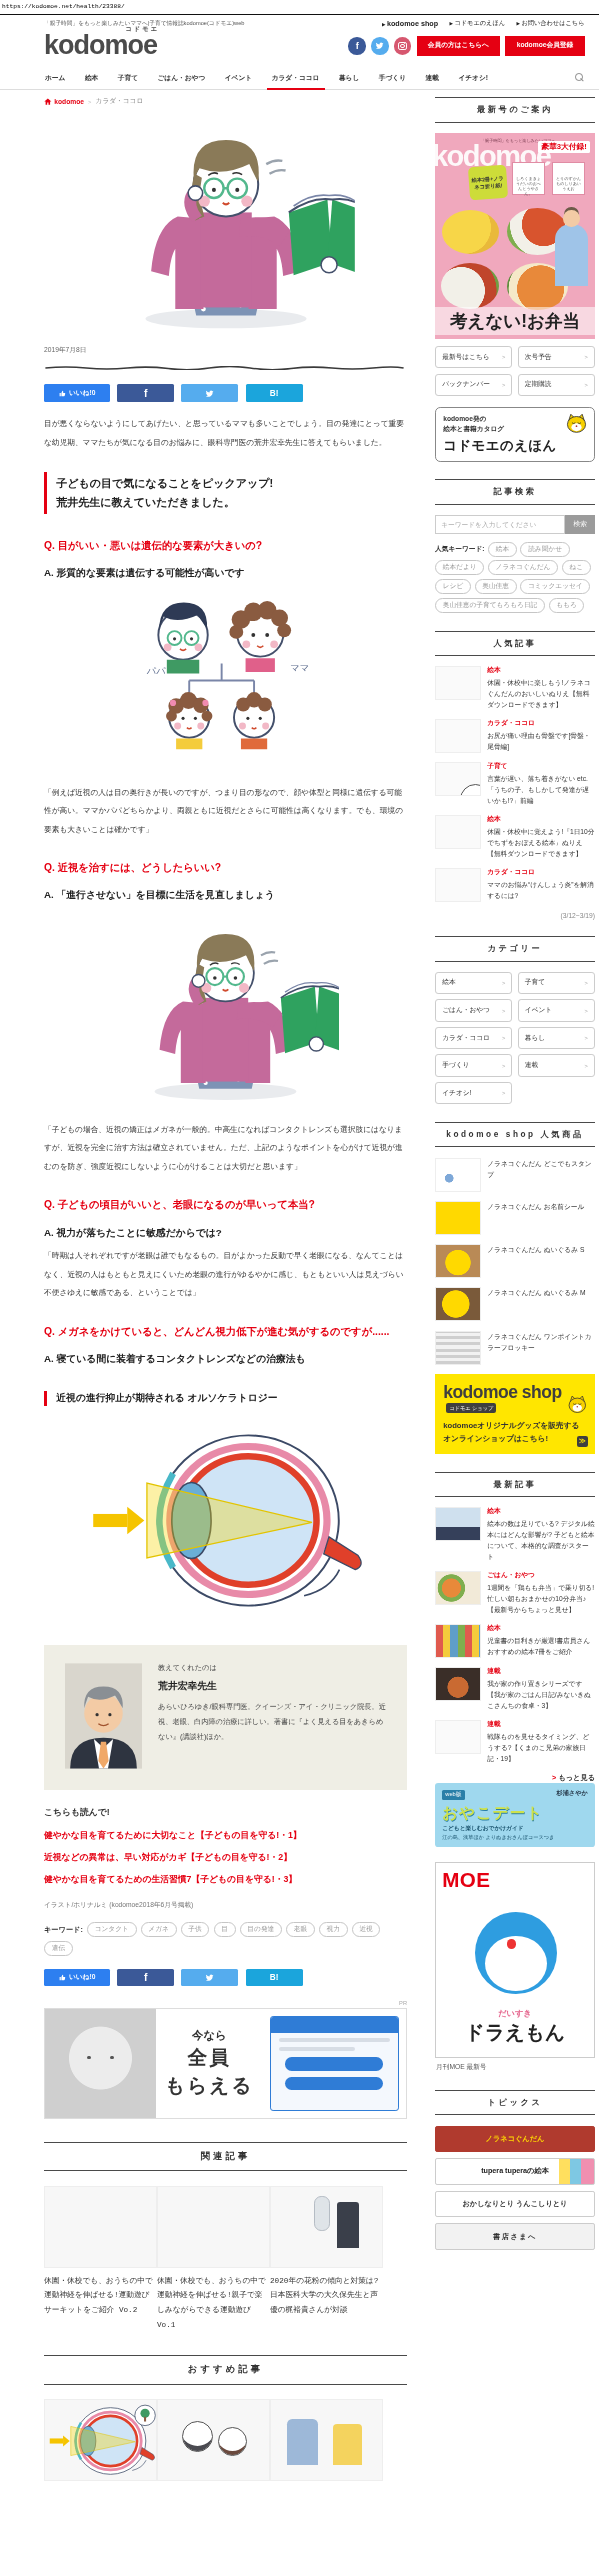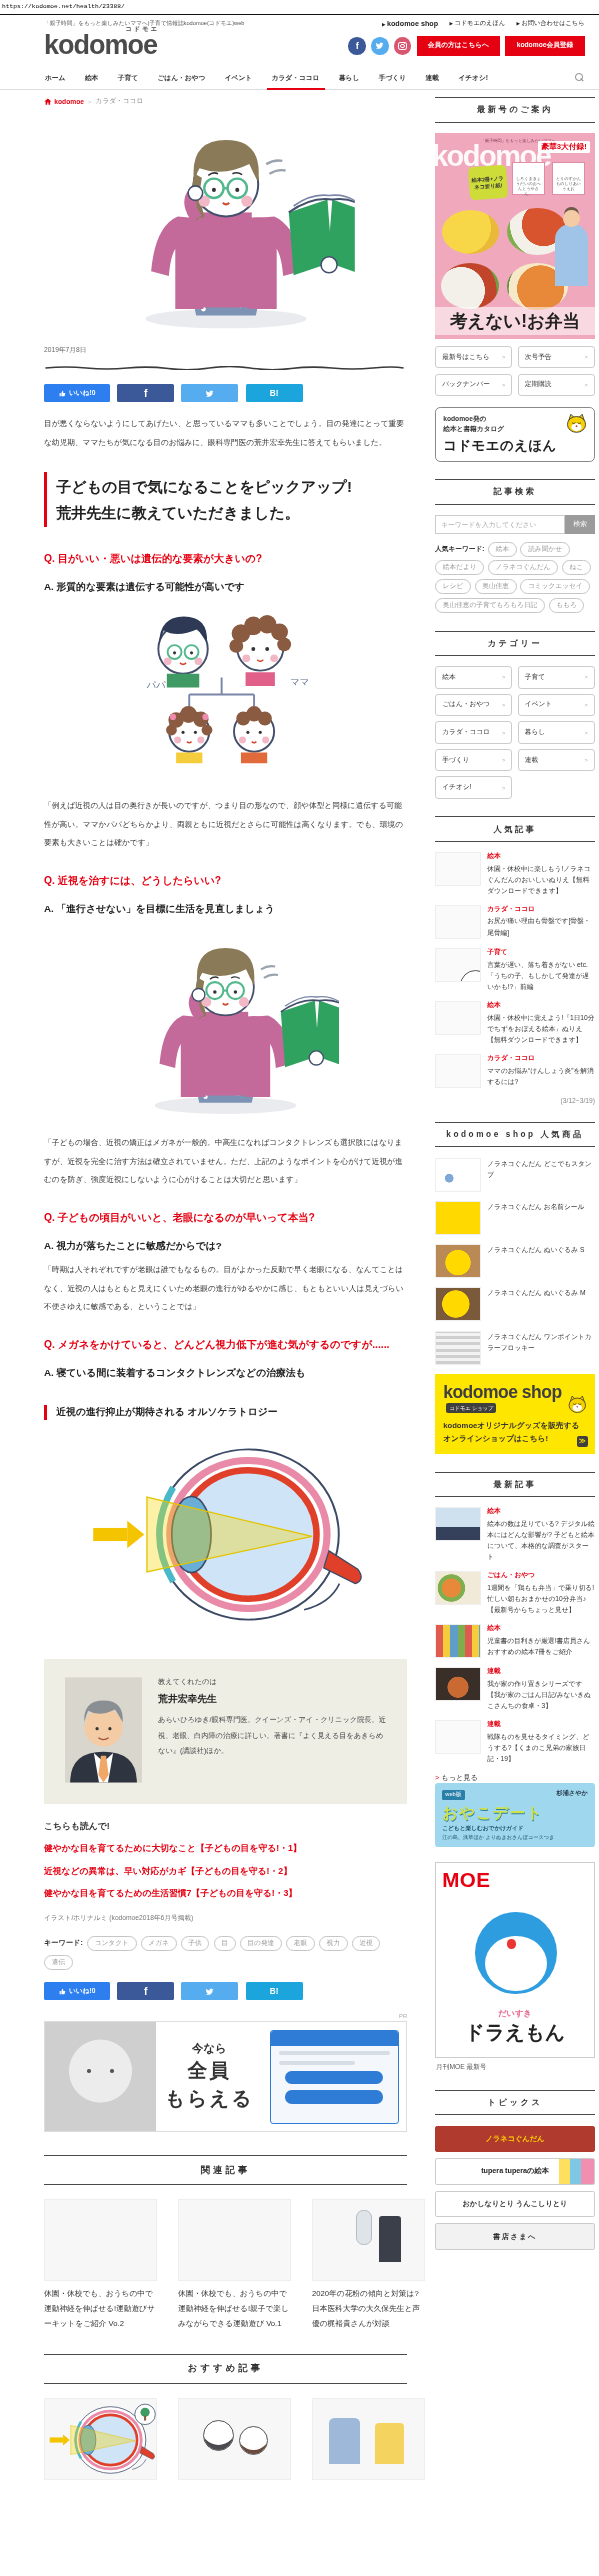--- a/index.html
+++ b/index.html
@@ -50,21 +50,21 @@
   .date { font-size:6.7px; color:#666; margin-bottom:3.1px; }
   h1.title { font-size:15px; line-height:1.45; color:#222; letter-spacing:0.3px; }
   .rough-divider { margin:8.2px 0 10.3px; }
   .share-row { display:flex; gap:7.2px; margin:2.1px 0 13.4px; }
   .share-btn { height:17.5px; display:flex; align-items:center; justify-content:center; color:#fff; font-weight:bold; font-size:7.2px; cursor:pointer; border-radius:1.5px; }
   .btn-like { background:#2d7ff0; width:66px; gap:3.1px; font-size:6.7px; }
   .btn-fb { background:#3b5998; width:57px; font-size:10.3px; }
   .btn-tw { background:#55acee; width:57px; }
   .btn-ht { background:#1ba5dc; width:57px; font-size:8.2px; }
   .para { font-size:7.7px; line-height:2.4; color:#333; margin:5.2px 0 19.6px; }
-  .lead-heading { border-left:3.1px solid #e50012; padding:2.1px 0 2.1px 9.3px; font-size:15px; font-weight:bold; line-height:1.7; margin:15.5px 0 24px; color:#222; }
+  .lead-heading { border-left:3.1px solid #e50012; padding:2.1px 0 2.1px 9.3px; font-size:11px; font-weight:bold; line-height:1.7; margin:15.5px 0 24px; color:#222; }
   .qa-q { color:#e50012; font-size:10.3px; font-weight:bold; margin:20.6px 0 11.3px; line-height:1.6; }
   .qa-a { color:#222; font-size:9.8px; font-weight:bold; margin:0 0 7.2px; line-height:1.6; }
   .illo-wrap { text-align:center; margin:9.3px 0 13.4px; }
   .sec-heading { border-left:3.1px solid #e50012; padding:1px 0 1px 9.3px; font-size:9.8px; font-weight:bold; margin:24px 0 13.4px; color:#222; }
 
   .doctor-box { background:#efeee5; padding:18.5px 20.6px; display:flex; gap:16.5px; margin:20.6px 0 17.5px; }
   .doctor-photo { flex:0 0 77px; }
   .doctor-lead { font-size:7.2px; color:#444; margin-bottom:6.2px; }
   .doctor-name { font-size:9.8px; font-weight:bold; color:#222; margin-bottom:6.2px; }
   .doctor-bio { font-size:7.2px; line-height:2.1; color:#444; }
@@ -83,21 +83,21 @@
   .ad-img:before { left:42px; } .ad-img:after { left:65px; }
   .ad-copy { flex:1; display:flex; flex-direction:column; justify-content:center; align-items:center; background:#fff; gap:1px; }
   .ad-copy .l1 { font-size:11.3px; font-weight:bold; }
   .ad-copy .l2 { font-size:19.6px; font-weight:bold; letter-spacing:2.1px; }
   .ad-ui { flex:0 0 129px; margin:7.2px 7.2px; border:1.5px solid #2f7cd6; border-radius:3.1px; background:#f4f8fd; position:relative; overflow:hidden; }
   .ad-ui .bar { height:15.5px; background:#2f7cd6; }
   .ad-ui .line { height:4.1px; background:#d7dde5; border-radius:2.1px; margin:5.2px 8.2px 0; }
   .ad-ui .btn { height:13.4px; background:#2f7cd6; border-radius:6.7px; margin:6.2px 14.4px 0; }
 
   .sect-head { text-align:center; font-size:9.3px; font-weight:bold; letter-spacing:3.1px; color:#333; padding:7.2px 0; border-top:1px solid #4a4a4a; border-bottom:1px solid #4a4a4a; margin:23px 0 14.4px; }
-  .card-grid { display:flex; gap:21px; margin-bottom:4.1px; }
+  .card-grid { display:flex; gap:0; margin-bottom:4.1px;font-family:Liberation Mono, monospace; }
   .card { width:113px; cursor:pointer; }
   .card .thumb { width:113px; height:82px; margin-bottom:6.2px; background:#f7f7f7; border:0.5px solid #eee; position:relative; overflow:hidden; }
   .card .ttl { font-size:7.7px; line-height:1.9; color:#333; }
 
   
   .th-sketch { background:repeating-linear-gradient(45deg,#fff 0 7.2px,#f0f0f0 7.2px 8.2px); }
   .th-photo1 { background:linear-gradient(180deg,#e9e6df 60%,#cfc9bd 60%); }
   .th-photo1:before { content:""; position:absolute; left:43px; top:9.3px; width:14.4px; height:33px; border-radius:7.2px; background:#dfe4e8; border:1px solid #b5bcc4; }
   .th-photo1:after { content:""; position:absolute; left:66px; top:15.5px; width:21.6px; height:46px; background:#3a3f4a; border-radius:3.1px 3.1px 0 0; }
   .th-kids:before { content:""; position:absolute; left:24px; top:20.6px; width:29px; height:29px; border-radius:50%; background:#fff; box-shadow:0 -8.2px 0 -3.1px #4a4a50 inset; border:1px solid #555; }
@@ -141,21 +141,21 @@
   .art-item { display:flex; gap:6.2px; margin-bottom:9.3px; cursor:pointer; }
   .art-thumb { flex:0 0 46px; height:34px; border:0.5px solid #eee; position:relative; overflow:hidden; background:#fafafa; }
   .art-cat { color:#e50012; font-size:6.7px; font-weight:bold; margin-bottom:1.5px; }
   .art-ttl { font-size:6.7px; line-height:1.65; color:#333; }
   .period { text-align:right; color:#888; font-size:6.7px; margin-top:1px; }
   .shop-banner { background:#ffe600; padding:8.2px 8.2px 9.3px; margin-top:4.1px; cursor:pointer; position:relative; }
   .shop-banner .sb-logo { font-size:17.5px; font-weight:bold; color:#3f3f3f; letter-spacing:-0.5px; }
   .shop-banner .sb-tag { display:inline-block; background:#3f3f3f; color:#fff; font-size:5.2px; padding:1.5px 3.1px; border-radius:2.1px; margin-left:3.1px; vertical-align:middle; }
   .shop-banner .sb-txt { font-size:7.7px; font-weight:bold; color:#333; line-height:1.7; margin-top:5.2px; }
   .shop-banner .arrow { position:absolute; right:7.2px; bottom:7.2px; width:11.3px; height:11.3px; background:#3f3f3f; border-radius:2.1px; color:#ffe600; display:flex; align-items:center; justify-content:center; font-size:6.7px; font-weight:bold; }
-  .more-link { font-size:7.2px; font-weight:normal; color:#333; cursor:pointer; margin-top:6px; }
+  .more-link { text-align:right; font-size:7.2px; font-weight:bold; color:#333; cursor:pointer; margin-top:6px; }
   .more-link .gt { color:#e50012; margin-right:2.1px; }
   .oyako { background:#9fd8ee; border-radius:3.1px; padding:6.2px 7.2px; margin-top:0; cursor:pointer; position:relative; overflow:hidden; }
   .oyako .o-web { background:#2a7fa8; color:#fff; display:inline-block; font-size:5.7px; padding:1px 3.1px; border-radius:1.5px; }
   .oyako .o-auth { float:right; font-size:6.2px; color:#234; font-weight:bold; }
   .oyako .o-title { font-size:15.5px; font-weight:bold; color:#cfe24a; text-shadow:0.5px 0.5px 0 #2a7fa8; letter-spacing:1px; margin:2.1px 0 1px; }
   .oyako .o-sub { color:#17506b; font-size:5.7px; font-weight:bold; }
   .oyako .o-note { color:#17506b; font-size:5.2px; margin-top:1px; }
   .moe-cover { border:0.5px solid #ccc; background:#fff; height:196px; position:relative; margin-top:15.5px; cursor:pointer; overflow:hidden; }
   .moe-cover .m-logo { position:absolute; top:5.2px; left:6.2px; color:#e50012; font-size:20.6px; font-weight:bold; letter-spacing:0.5px; }
   .moe-cover .m-face { position:absolute; top:49px; left:39px; width:82px; height:82px; border-radius:50%; background:#2e9de0; }
@@ -619,20 +619,60 @@
         <span class="pill">ねこ</span>
         <span class="pill">レシピ</span>
         <span class="pill">奥山佳恵</span>
         <span class="pill">コミックエッセイ</span>
         <span class="pill">奥山佳恵の子育てもろもろ日記</span>
         <span class="pill">ももろ</span>
       </div>
     </div>
 
     <div class="sb-block">
+      <div class="sb-heading">人気記事</div>
+      <div class="art-item">
+        <div class="art-thumb th-sketch"></div>
+        <div>
+            <div class="art-cat">絵本</div>
+            <div class="art-ttl">休園・休校中に楽しもう!ノラネコぐんだんのおいしいぬりえ【無料ダウンロードできます】</div>
+          </div>
+      </div>
+      <div class="art-item">
+        <div class="art-thumb th-sketch"></div>
+        <div>
+            <div class="art-cat">カラダ・ココロ</div>
+            <div class="art-ttl">お尻が痛い理由も骨盤です[骨盤・尾骨編]</div>
+          </div>
+      </div>
+      <div class="art-item">
+        <div class="art-thumb th-kids"></div>
+        <div>
+            <div class="art-cat">子育て</div>
+            <div class="art-ttl">言葉が遅い、落ち着きがない etc.「うちの子、もしかして発達が遅いかも!?」前編</div>
+          </div>
+      </div>
+      <div class="art-item">
+        <div class="art-thumb th-sketch"></div>
+        <div>
+            <div class="art-cat">絵本</div>
+            <div class="art-ttl">休園・休校中に覚えよう!『1日10分でちずをおぼえる絵本』ぬりえ【無料ダウンロードできます】</div>
+          </div>
+      </div>
+      <div class="art-item">
+        <div class="art-thumb th-sketch"></div>
+        <div>
+            <div class="art-cat">カラダ・ココロ</div>
+            <div class="art-ttl">ママのお悩み“けんしょう炎”を解消するには?</div>
+          </div>
+      </div>
+      <div class="period">(3/12~3/19)</div>
+    </div>
+
+    <div class="sb-block">
       <div class="sb-heading">カテゴリー</div>
       <div class="cat-grid">
         <div class="sb-btn">
             <span>絵本</span>
             <span class="gt">&gt;</span>
           </div>
         <div class="sb-btn">
             <span>子育て</span>
             <span class="gt">&gt;</span>
           </div>
@@ -658,60 +698,20 @@
           </div>
         <div class="sb-btn">
             <span>連載</span>
             <span class="gt">&gt;</span>
           </div>
         <div class="sb-btn">
             <span>イチオシ!</span>
             <span class="gt">&gt;</span>
           </div>
       </div>
-    </div>
-
-    <div class="sb-block">
-      <div class="sb-heading">人気記事</div>
-      <div class="art-item">
-        <div class="art-thumb th-sketch"></div>
-        <div>
-            <div class="art-cat">絵本</div>
-            <div class="art-ttl">休園・休校中に楽しもう!ノラネコぐんだんのおいしいぬりえ【無料ダウンロードできます】</div>
-          </div>
-      </div>
-      <div class="art-item">
-        <div class="art-thumb th-sketch"></div>
-        <div>
-            <div class="art-cat">カラダ・ココロ</div>
-            <div class="art-ttl">お尻が痛い理由も骨盤です[骨盤・尾骨編]</div>
-          </div>
-      </div>
-      <div class="art-item">
-        <div class="art-thumb th-kids"></div>
-        <div>
-            <div class="art-cat">子育て</div>
-            <div class="art-ttl">言葉が遅い、落ち着きがない etc.「うちの子、もしかして発達が遅いかも!?」前編</div>
-          </div>
-      </div>
-      <div class="art-item">
-        <div class="art-thumb th-sketch"></div>
-        <div>
-            <div class="art-cat">絵本</div>
-            <div class="art-ttl">休園・休校中に覚えよう!『1日10分でちずをおぼえる絵本』ぬりえ【無料ダウンロードできます】</div>
-          </div>
-      </div>
-      <div class="art-item">
-        <div class="art-thumb th-sketch"></div>
-        <div>
-            <div class="art-cat">カラダ・ココロ</div>
-            <div class="art-ttl">ママのお悩み“けんしょう炎”を解消するには?</div>
-          </div>
-      </div>
-      <div class="period">(3/12~3/19)</div>
     </div>
 
     <div class="sb-block">
       <div class="sb-heading">kodomoe shop 人気商品</div>
       <div class="art-item">
         <div class="art-thumb" style="background:radial-gradient(circle at 30% 60%,#7ea8d8 0 4.1px,#fff 4.6px),radial-gradient(circle at 60% 70%,#d87e7e 0 4.1px,#fff 4.6px);background-color:#fff;"></div>
         <div class="art-ttl">ノラネコぐんだん どこでもスタンプ</div>
       </div>
       <div class="art-item">
         <div class="art-thumb" style="background:#ffd900;"></div>

